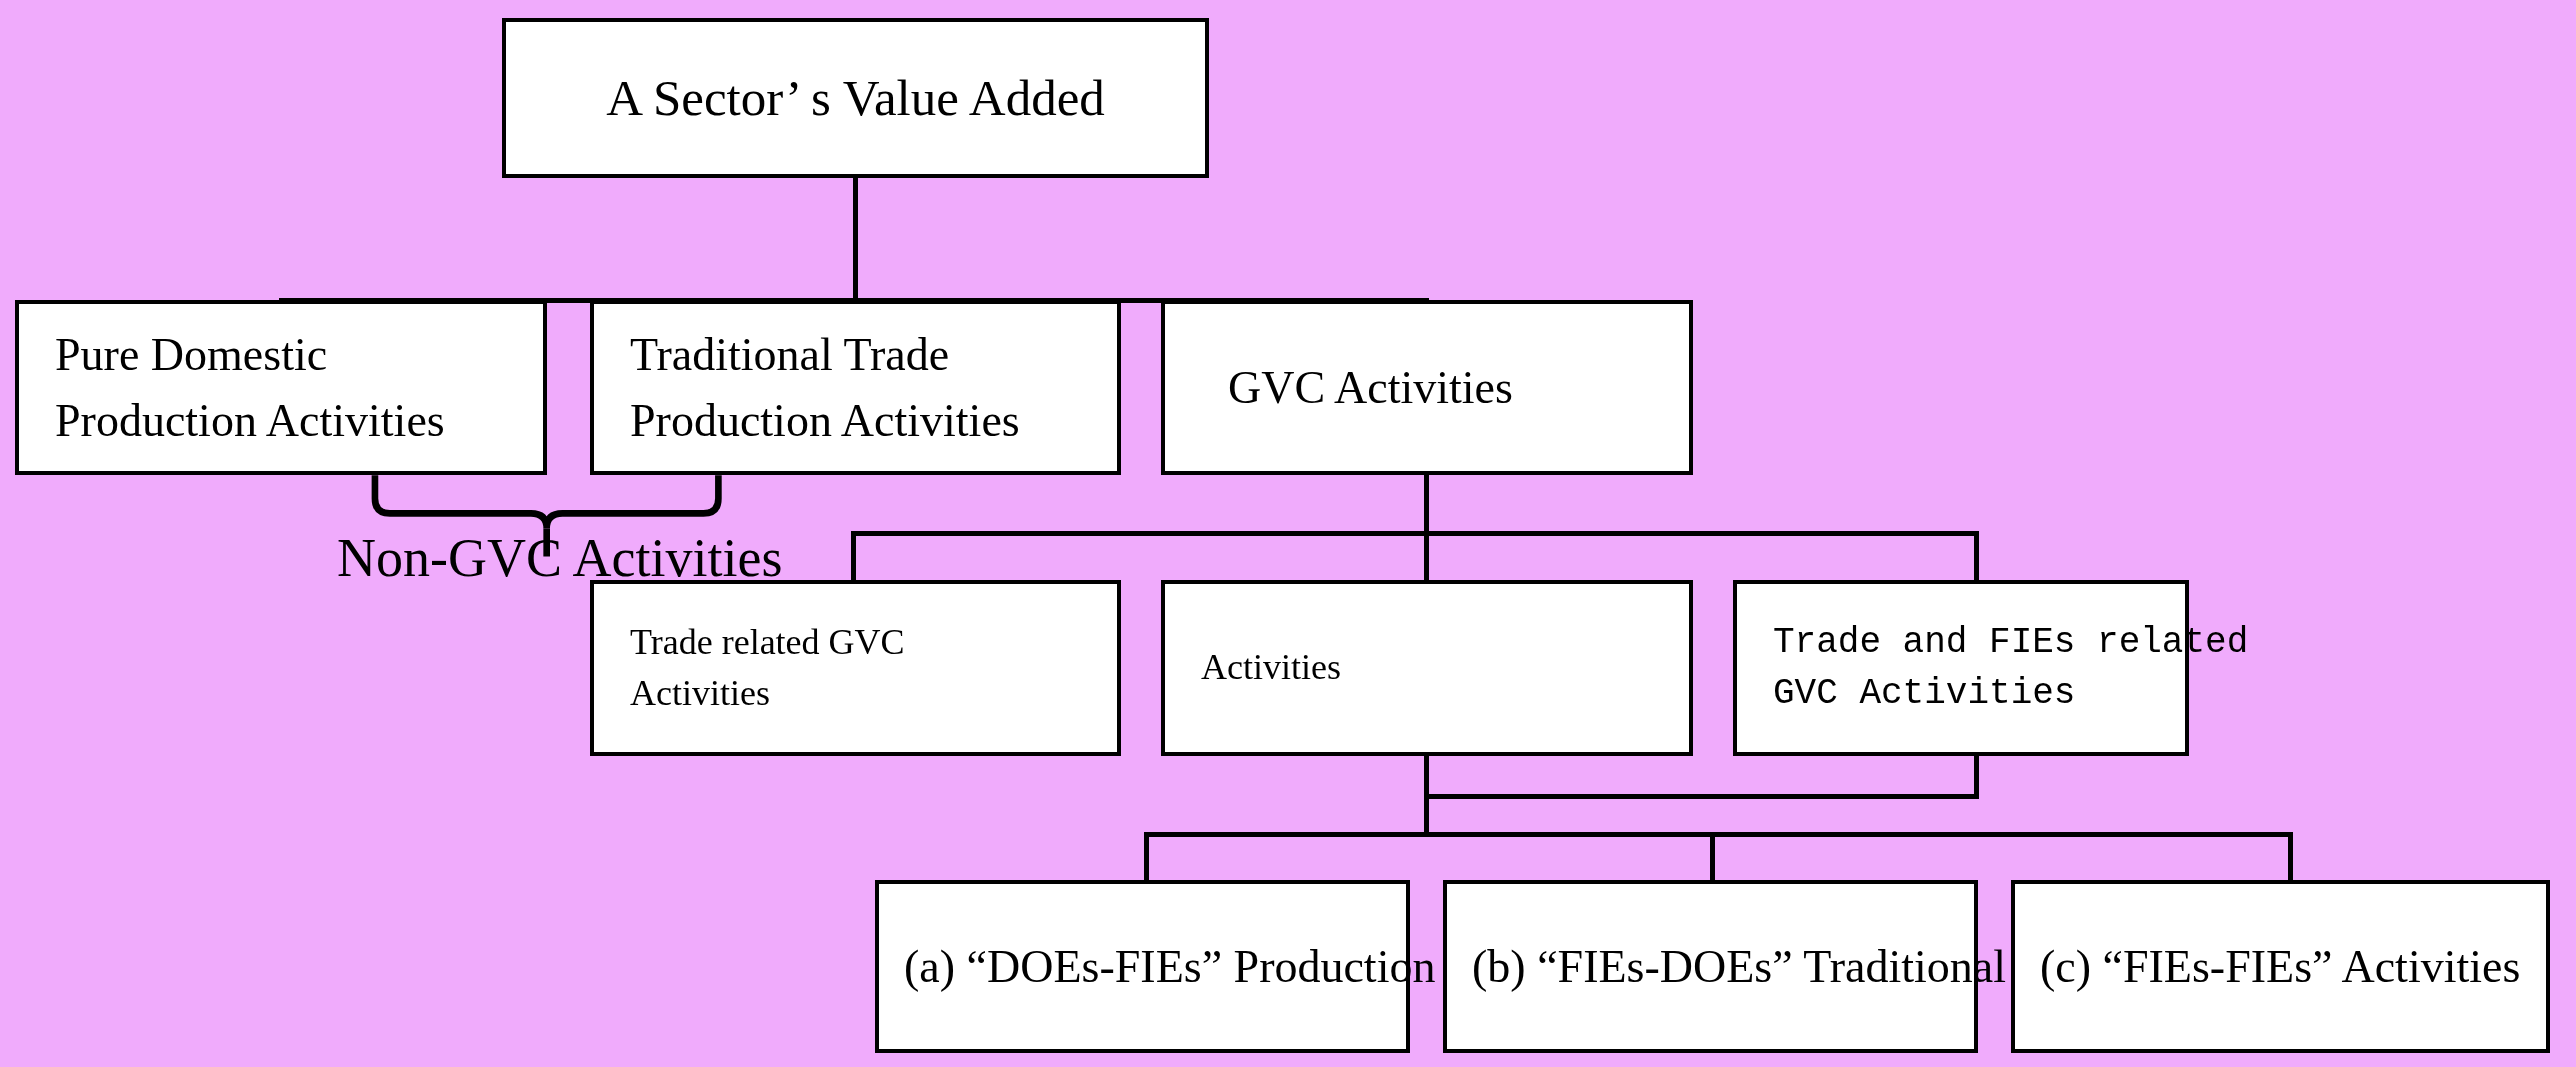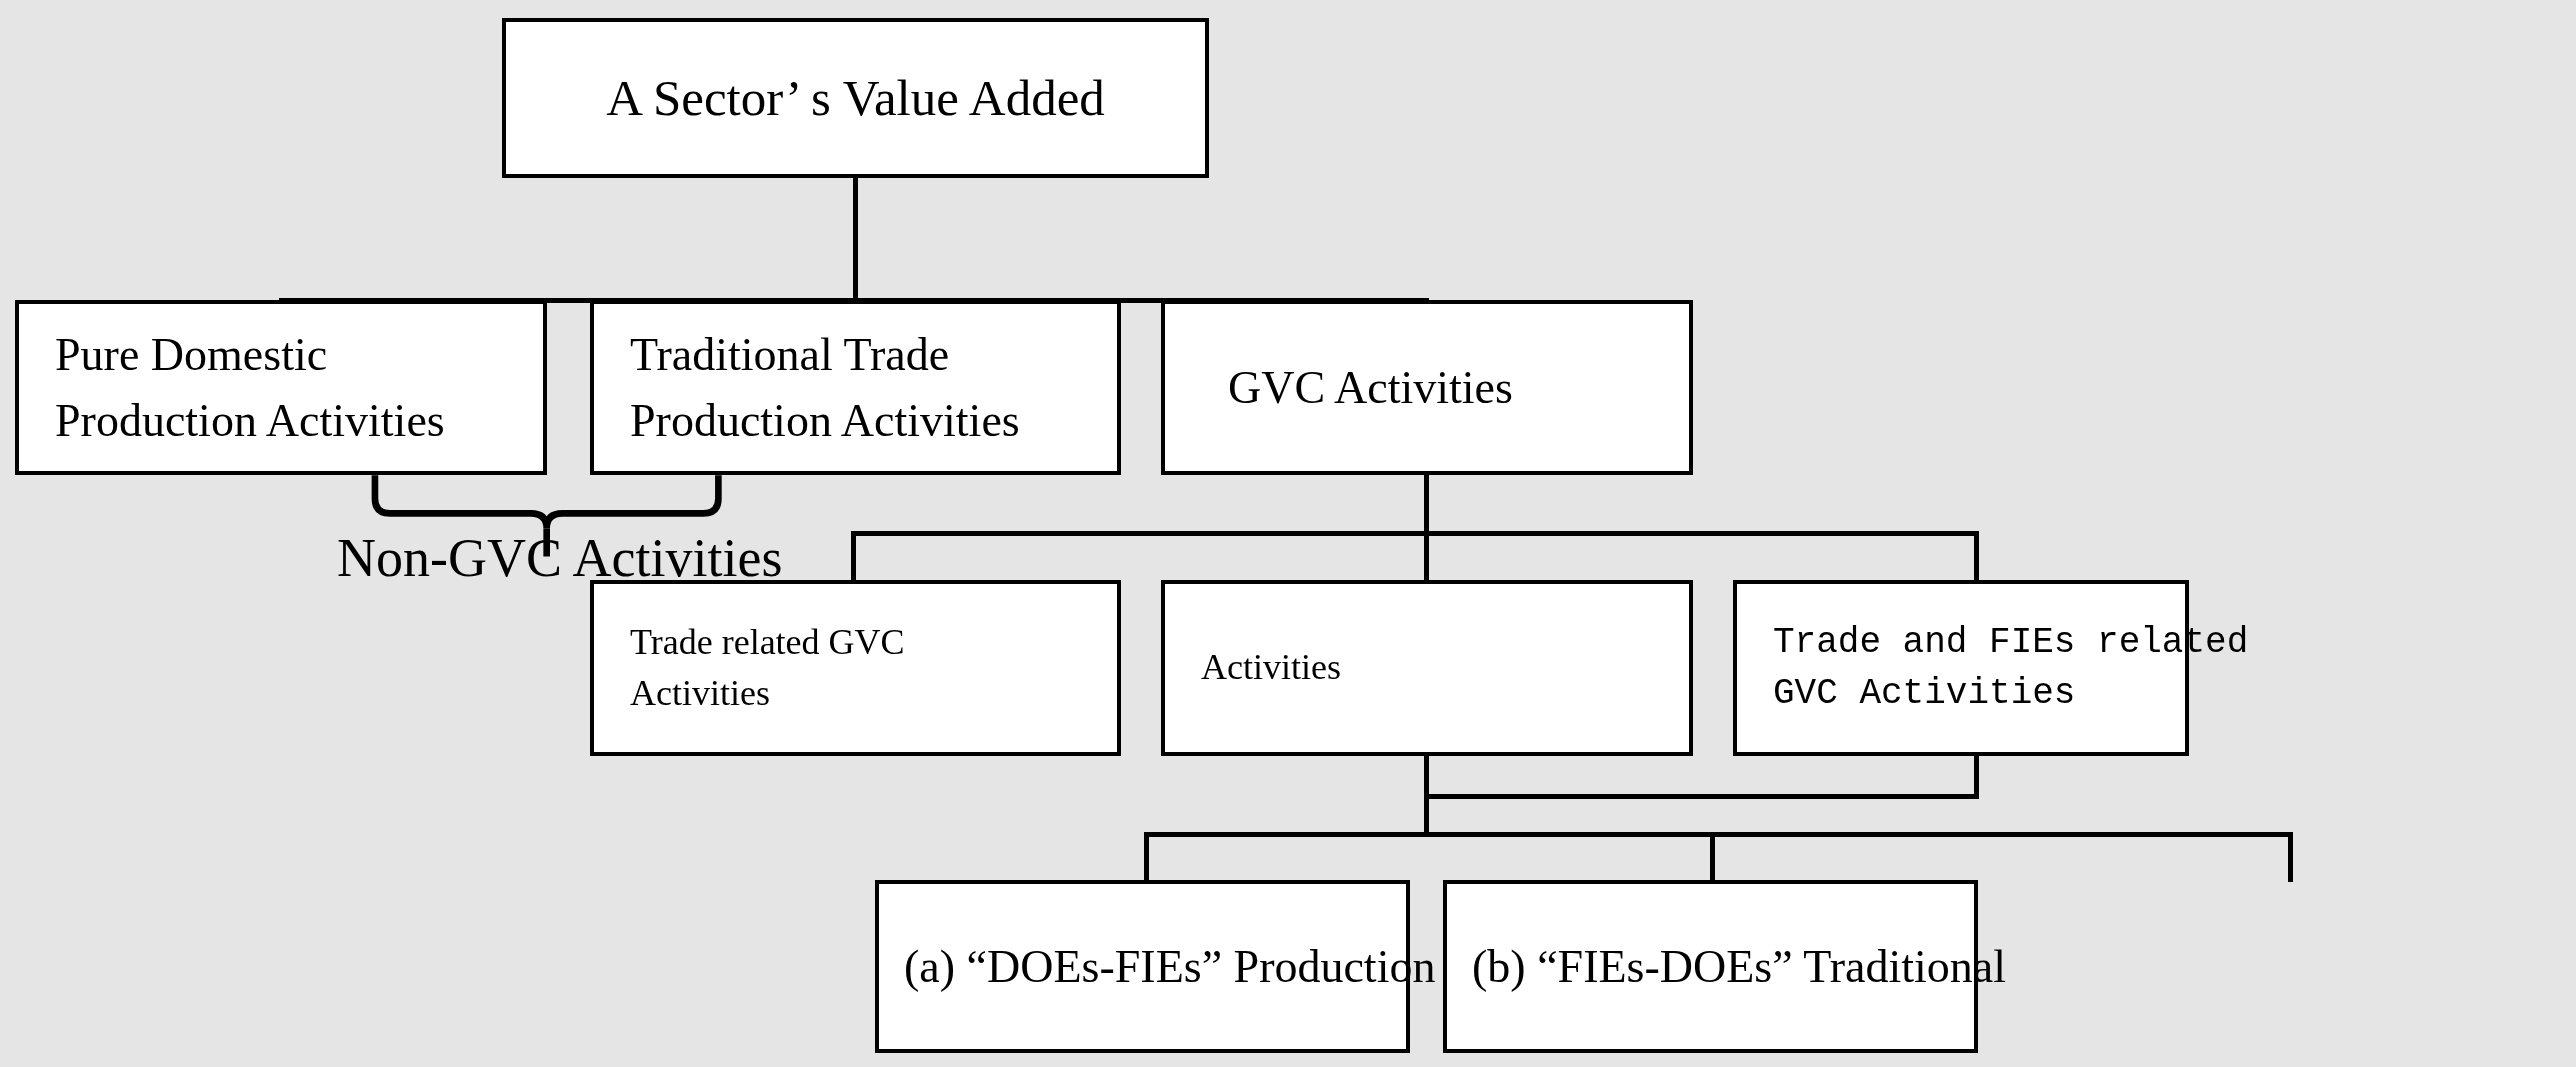--- a/index.html
+++ b/index.html
@@ -9,21 +9,21 @@
     background: #ffffff;
   }
   body {
     font-family: "Liberation Serif", "DejaVu Serif", serif;
     color: #000000;
   }
   #canvas {
     position: relative;
     width: 2576px;
     height: 1067px;
-    background: #e5e5e5;
+    background: #f0abfc;
     overflow: hidden;
   }
   .node {
     position: absolute;
     box-sizing: border-box;
     border: 4.1px solid #000000;
     background: #ffffff;
     display: flex;
     flex-direction: column;
     justify-content: center;
@@ -175,15 +175,18 @@
   <div class="vline" style="left:2288px; top:832px; height:50px;"></div>
 
   <div class="node lvl4 t-left" style="left:875px; top:880px; width:535px; height:173px;">
     <span class="line">(a) “DOEs-FIEs” Production</span>
   </div>
 
   <div class="node lvl4 t-left" style="left:1443px; top:880px; width:535px; height:173px;">
     <span class="line">(b) “FIEs-DOEs” Traditional</span>
   </div>
 
+  <div class="node lvl4 t-left" style="left:2011px; top:880px; width:539px; height:173px;">
+    <span class="line">(c) “FIEs-FIEs” Activities</span>
+  </div>
 
 </div>
 
 
 </body></html>

